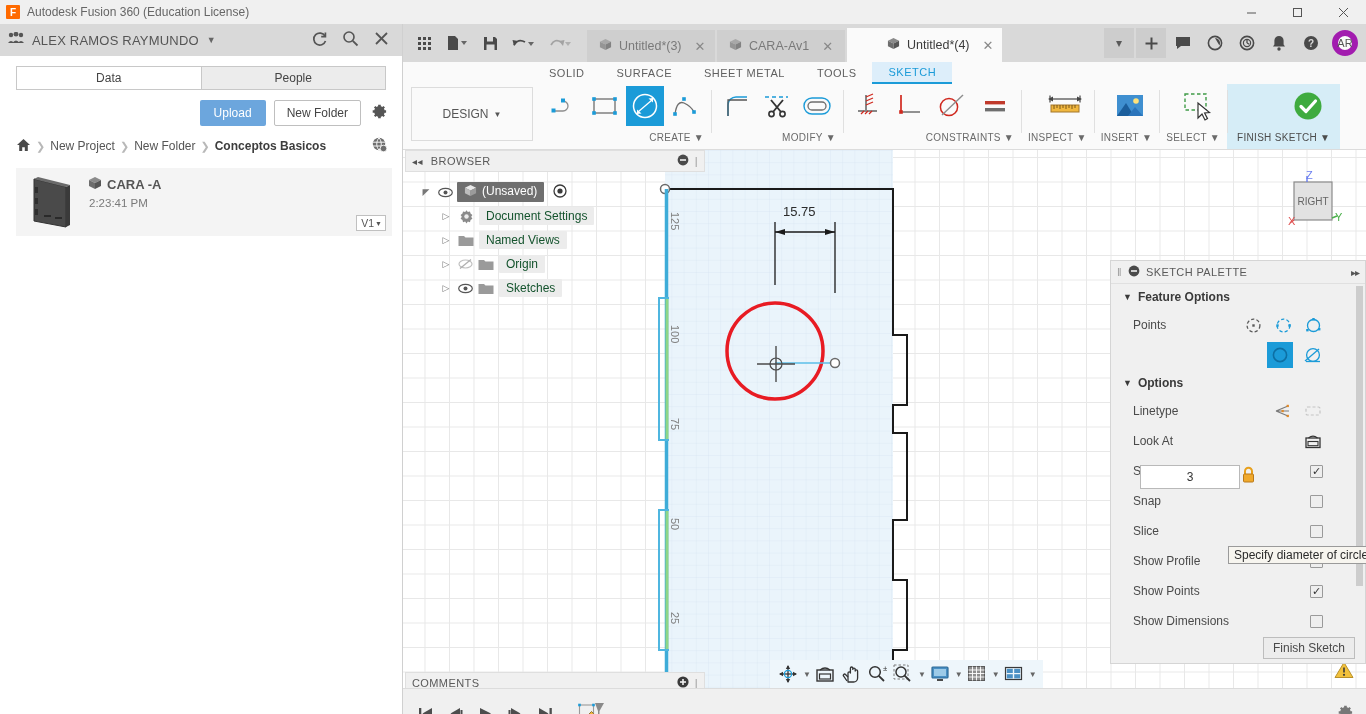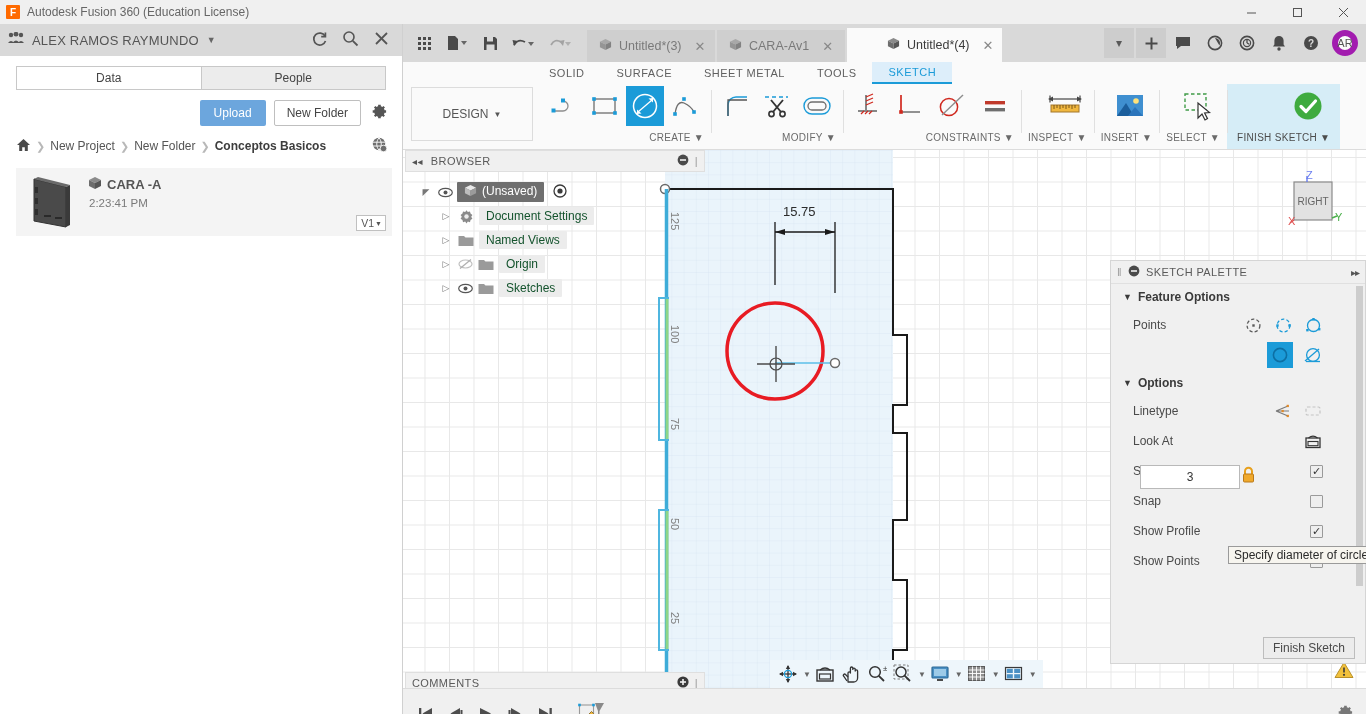--- a/index.html
+++ b/index.html
@@ -1110,35 +1110,47 @@
             </span>
           </div>
 
           <div class="pal-row">
             <span class="lbl">Snap</span>
             <span class="pal-icons">
               <span class="chk"></span>
             </span>
           </div>
 
+          <div class="pal-row">
+            <span class="lbl">Slice</span>
+            <span class="pal-icons">
+              <span class="chk"></span>
+            </span>
+          </div>
 
           <div class="pal-row">
             <span class="lbl">Show Profile</span>
             <span class="pal-icons">
               <span class="chk">✓</span>
             </span>
           </div>
 
           <div class="pal-row">
             <span class="lbl">Show Points</span>
             <span class="pal-icons">
               <span class="chk">✓</span>
             </span>
           </div>
 
+          <div class="pal-row">
+            <span class="lbl">Show Dimensions</span>
+            <span class="pal-icons">
+              <span class="chk"></span>
+            </span>
+          </div>
         </div>
 
         <div class="pal-foot">
           <button class="btn-finish">Finish Sketch</button>
         </div>
       </div>
     </div>
 
     <div class="timeline">
       <div class="tl-controls">

